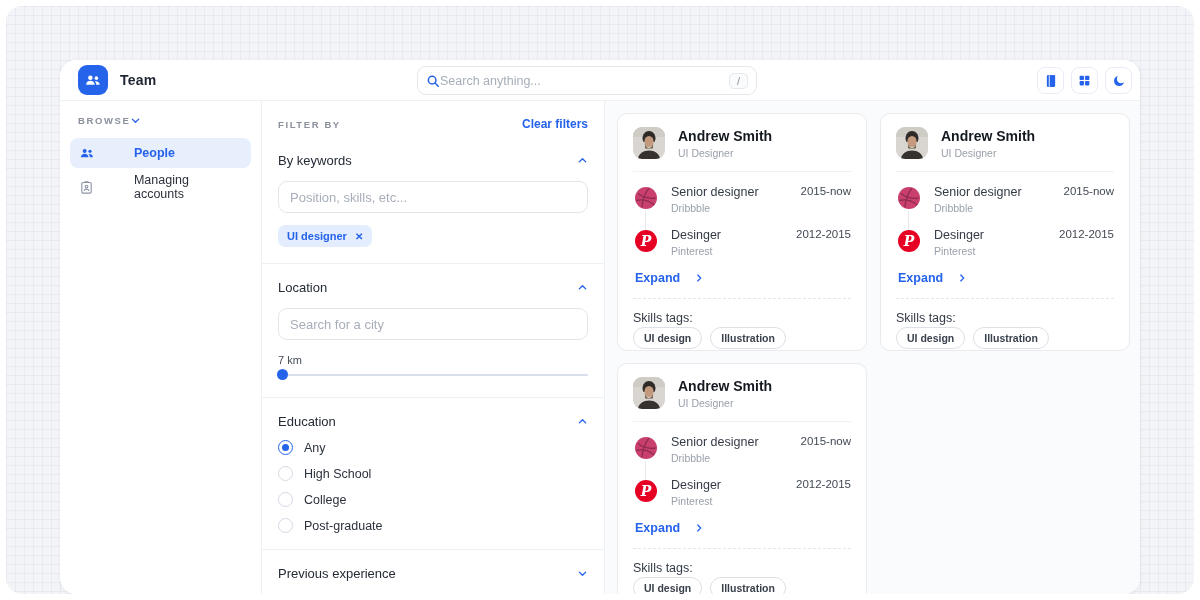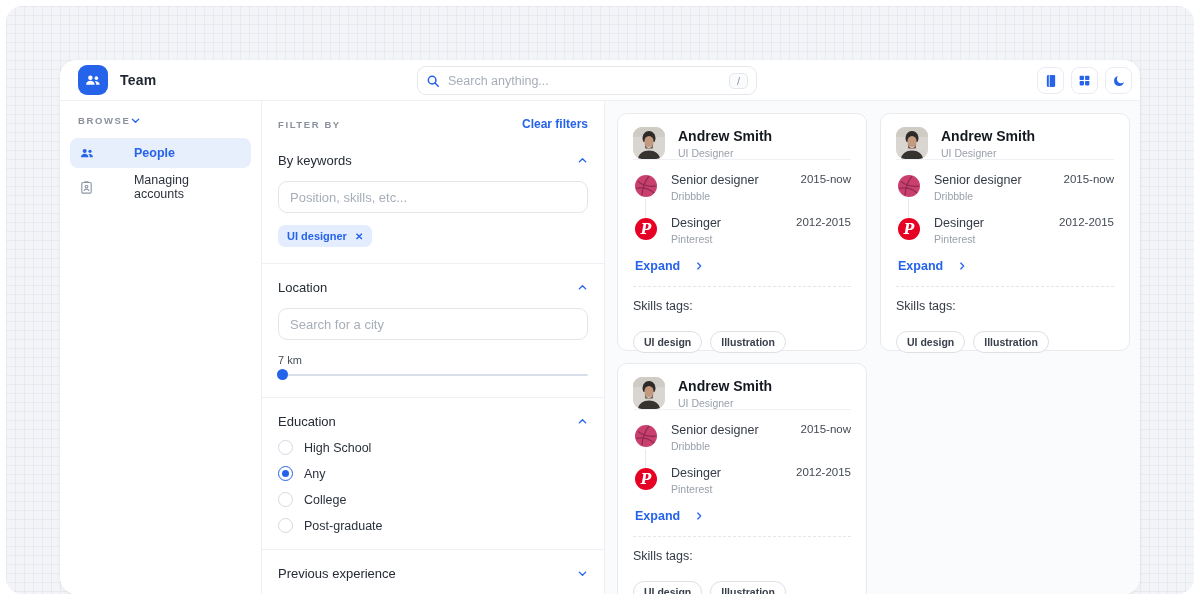--- a/index.html
+++ b/index.html
@@ -17,21 +17,21 @@
 
   
   .hdr { position:relative; height:41px; flex:0 0 41px; border-bottom:1px solid #EEF0F3;
     display:flex; align-items:center; padding:0 14px; }
   .logo { width:30px; height:30px; border-radius:9px; background:#2563EB; color:#fff;
     display:flex; align-items:center; justify-content:center; margin-left:4px; }
   .app-title { font-size:14px; font-weight:bold; margin-left:12px; letter-spacing:.2px; }
   .search { position:absolute; left:357px; top:6px; width:340px; height:29px;
     border:1px solid #E4E7EC; border-radius:9px; background:#fff;
     display:flex; align-items:center; padding:0 8px; }
-  .search input { border:0; outline:0; flex:1; font-size:12.5px; margin-left:8px;
+  .search input { border:0; outline:0; flex:1; font-size:12.5px; 
     font-family:"Liberation Sans", sans-serif; color:#333; background:transparent; }
   .search input::placeholder { color:#A7AEB9; }
   .kbd { font-size:11px; color:#8B93A1; border:1px solid #E4E7EC; border-radius:5px;
     padding:1px 7px; background:#FAFBFC; }
   .hdr-actions { position:absolute; right:8px; top:7px; display:flex; gap:7px; }
   .icon-btn { width:27px; height:27px; border:1px solid #E7ECF4; border-radius:8px;
     background:#fff; display:flex; align-items:center; justify-content:center;
     color:#2563EB; cursor:pointer; }
 
   
@@ -81,39 +81,39 @@
   .radio.checked::after { content:''; position:absolute; left:2.5px; top:2.5px;
     width:7px; height:7px; border-radius:50%; background:#2563EB; }
   .radio-label { font-size:12.5px; color:#2B313C; }
   .edu-block { margin-top:2px; }
 
   
   .content { flex:1; background:#FAFBFC; padding:12px; overflow:hidden; }
   .cards { display:grid; grid-template-columns:250px 250px; gap:12px 13px; }
   .card { width:250px; height:238px; background:#fff; border:1px solid #E8EAEE;
     border-radius:10px; padding:13px 15px; }
-  .c-head { display:flex; align-items:center; gap:13px; 
+  .c-head { display:flex; align-items:center; gap:13px; padding-bottom:12px;
     border-bottom:1px solid #EFF1F4; }
   .avatar { width:32px; height:32px; border-radius:9px; overflow:hidden; flex:0 0 32px; }
   .c-name { font-size:14px; font-weight:bold; color:#14181F; }
   .c-role { font-size:10.5px; color:#9AA1AB; margin-top:3px; }
   .timeline { position:relative; margin-top:13px; }
   .timeline::before { content:''; position:absolute; left:12px; top:26px; bottom:26px;
     width:1px; background:#E4E7EC; }
   .entry { position:relative; display:flex; align-items:flex-start; margin-bottom:14px; }
   .e-ico { width:26px; height:26px; flex:0 0 26px; margin-right:12px; position:relative; z-index:1; }
   .e-texts { flex:1; }
   .e-role { font-size:12.5px; color:#343B46; }
   .e-net { font-size:10.5px; color:#9AA1AB; margin-top:3px; }
   .e-period { font-size:11.5px; color:#434A55; }
   .expand { display:flex; align-items:center; gap:14px; color:#2563EB; font-size:12.5px;
     font-weight:bold; cursor:pointer; margin:2px 0 0 2px; }
   .c-div { border-top:1px dashed #E3E6EB; margin:13px 0 12px; }
   .skills-label { font-size:12.5px; color:#343B46; }
-  .skill-tags { display:flex; gap:8px; margin-top:18px; }
+  .skill-tags { display:flex; gap:8px; margin-top:2px; }
   .s-tag { border:1px solid #DDE0E5; border-radius:13px; padding:4px 10px;
     font-size:10.5px; font-weight:bold; color:#3A414C; background:#fff; }
   svg { display:block; }
 </style>
 </head>
 <body>
 
 <div class="canvas">
 <div class="app">
 
@@ -253,26 +253,26 @@
       <div class="sec-head">
         <span class="sec-title">Education</span>
         <span class="chev">
           <svg width="11" height="11" viewBox="0 0 24 24" fill="none" stroke="currentColor" stroke-width="3" stroke-linecap="round" stroke-linejoin="round">
                 <path d="m5 15 7-7 7 7"></path>
               </svg>
         </span>
       </div>
       <div class="edu-block">
         <div class="radio-row">
+          <span class="radio checked"></span>
+          <span class="radio-label">Any</span>
+        </div>
+        <div class="radio-row">
           <span class="radio"></span>
           <span class="radio-label">High School</span>
-        </div>
-        <div class="radio-row">
-          <span class="radio checked"></span>
-          <span class="radio-label">Any</span>
         </div>
         <div class="radio-row">
           <span class="radio"></span>
           <span class="radio-label">College</span>
         </div>
         <div class="radio-row">
           <span class="radio"></span>
           <span class="radio-label">Post-graduate</span>
         </div>
       </div>

